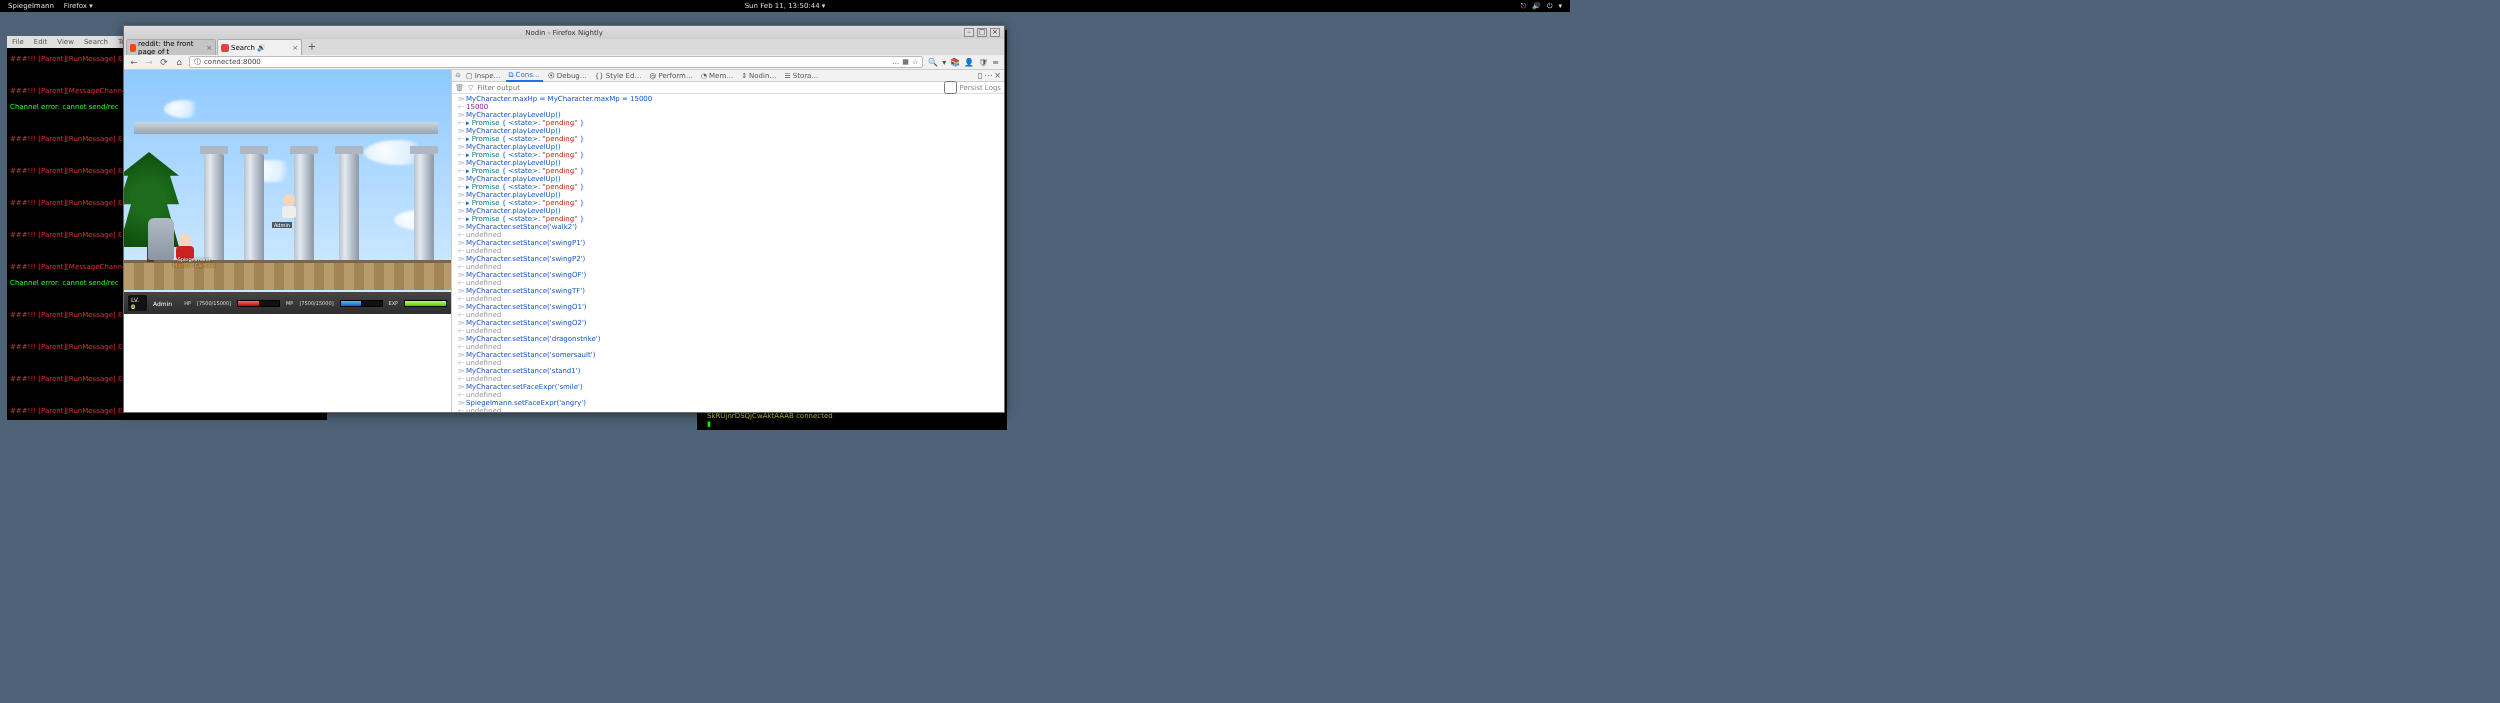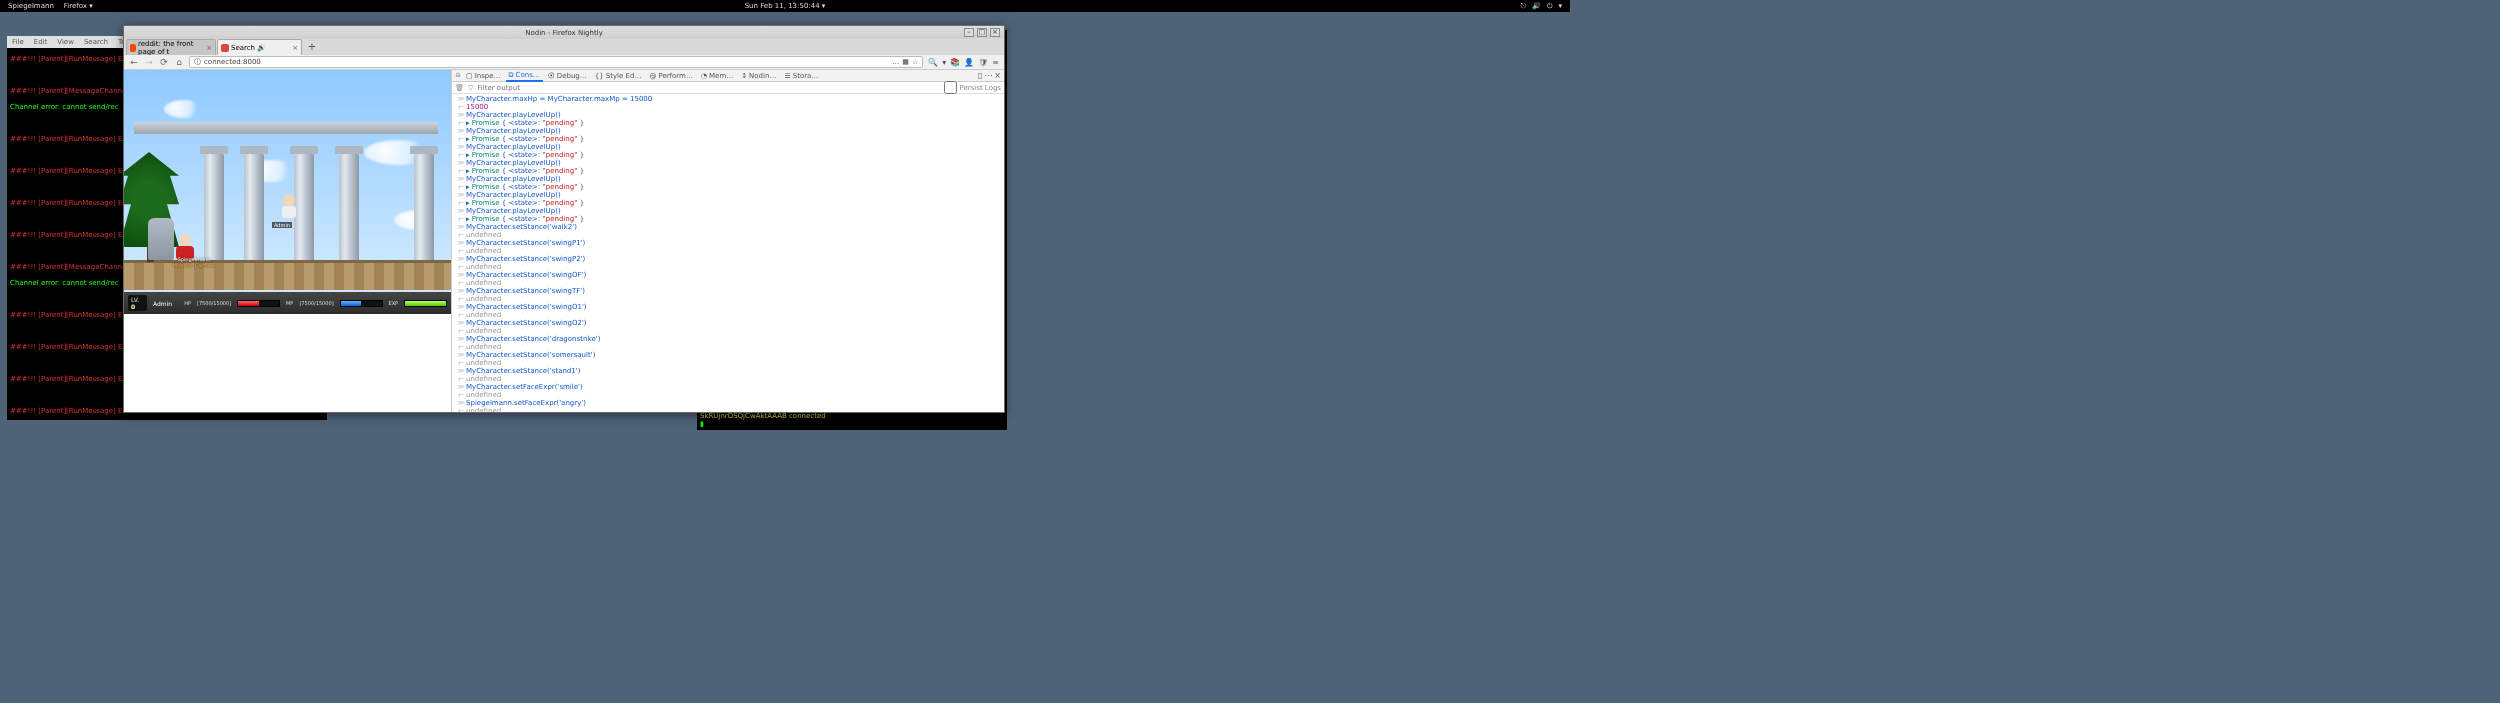--- a/index.html
+++ b/index.html
@@ -204,21 +204,21 @@
 
 
 
 
 
 
 
 
                              old
                               o client/bundle.js --</pre>
-  <div style="position:absolute;bottom:2px;left:3px;" id="termRightBottom"><div class="orange">cKyviSwTdJv1IUVoAAAA disconnected</div><div class="yellow">SkRUjnrDSQjCwAktAAAB connected</div><div class="grn">▮</div></div>
+  <div style="position:absolute;bottom:2px;left:10px;" id="termRightBottom"><div class="orange">cKyviSwTdJv1IUVoAAAA disconnected</div><div class="yellow">SkRUjnrDSQjCwAktAAAB connected</div><div class="grn">▮</div></div>
 </div>
 
 <div class="firefox">
   <div class="ff-titlebar">
     <span>Nodin - Firefox Nightly</span>
     <div class="wmbtns">
       <span>–</span>
       <span>□</span>
       <span>×</span>
     </div>

